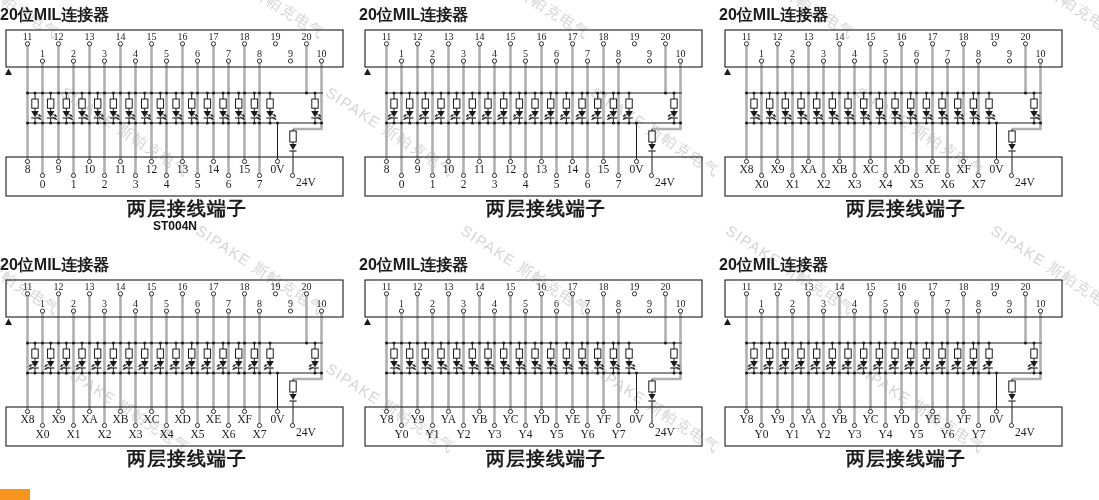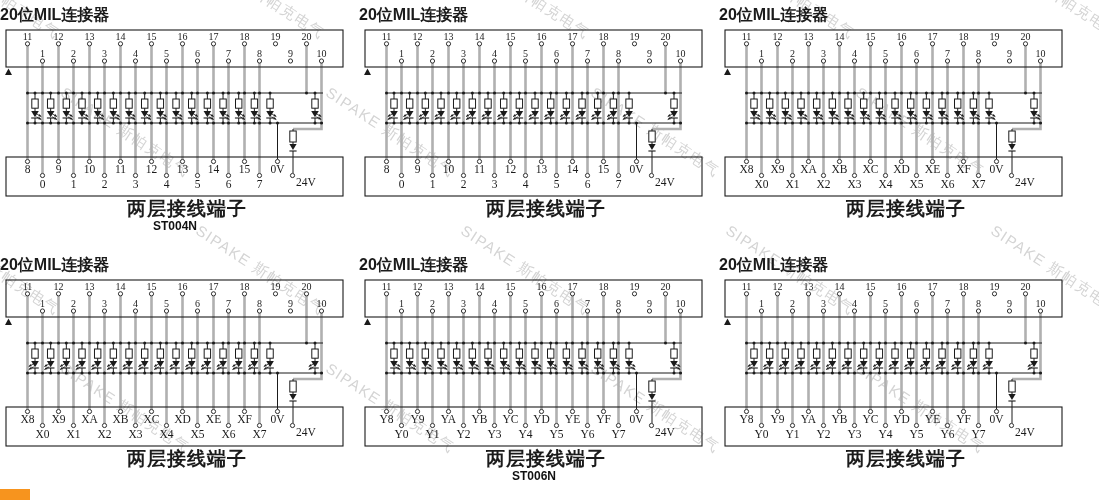--- a/index.html
+++ b/index.html
@@ -1864,21 +1864,20 @@
         <text x="197.5" y="187.5" font-size="11.5" fill="#1b1b1b" text-anchor="middle" font-family="&quot;Liberation Serif&quot;, serif">Y5</text>
         <circle cx="228.5" cy="175.5" r="2.1" fill="#fff" stroke="#1b1b1b" stroke-width="0.9"></circle>
         <text x="228.5" y="187.5" font-size="11.5" fill="#1b1b1b" text-anchor="middle" font-family="&quot;Liberation Serif&quot;, serif">Y6</text>
         <circle cx="259.5" cy="175.5" r="2.1" fill="#fff" stroke="#1b1b1b" stroke-width="0.9"></circle>
         <text x="259.5" y="187.5" font-size="11.5" fill="#1b1b1b" text-anchor="middle" font-family="&quot;Liberation Serif&quot;, serif">Y7</text>
         <circle cx="292.5" cy="175.5" r="2.1" fill="#fff" stroke="#1b1b1b" stroke-width="0.9"></circle>
         <text x="306" y="186" font-size="11.5" fill="#1b1b1b" text-anchor="middle" font-family="&quot;Liberation Serif&quot;, serif">24V</text>
       </g>
     </svg>
   <div class="terminal-label">两层接线端子</div>
-  <div class="model-label">ST006N</div>
 </section>
 
 <section class="panel" style="left:719px;top:250px">
   <div class="panel-title">20位MIL连接器</div>
   <svg class="circuit" viewBox="0 0 350 250">
       <g>
         <line x1="27.5" y1="46" x2="27.5" y2="159" stroke="#b0b0b0" stroke-width="2.6"></line>
         <line x1="58.5" y1="46" x2="58.5" y2="159" stroke="#b0b0b0" stroke-width="2.6"></line>
         <line x1="89.5" y1="46" x2="89.5" y2="159" stroke="#b0b0b0" stroke-width="2.6"></line>
         <line x1="120.5" y1="46" x2="120.5" y2="159" stroke="#b0b0b0" stroke-width="2.6"></line>

